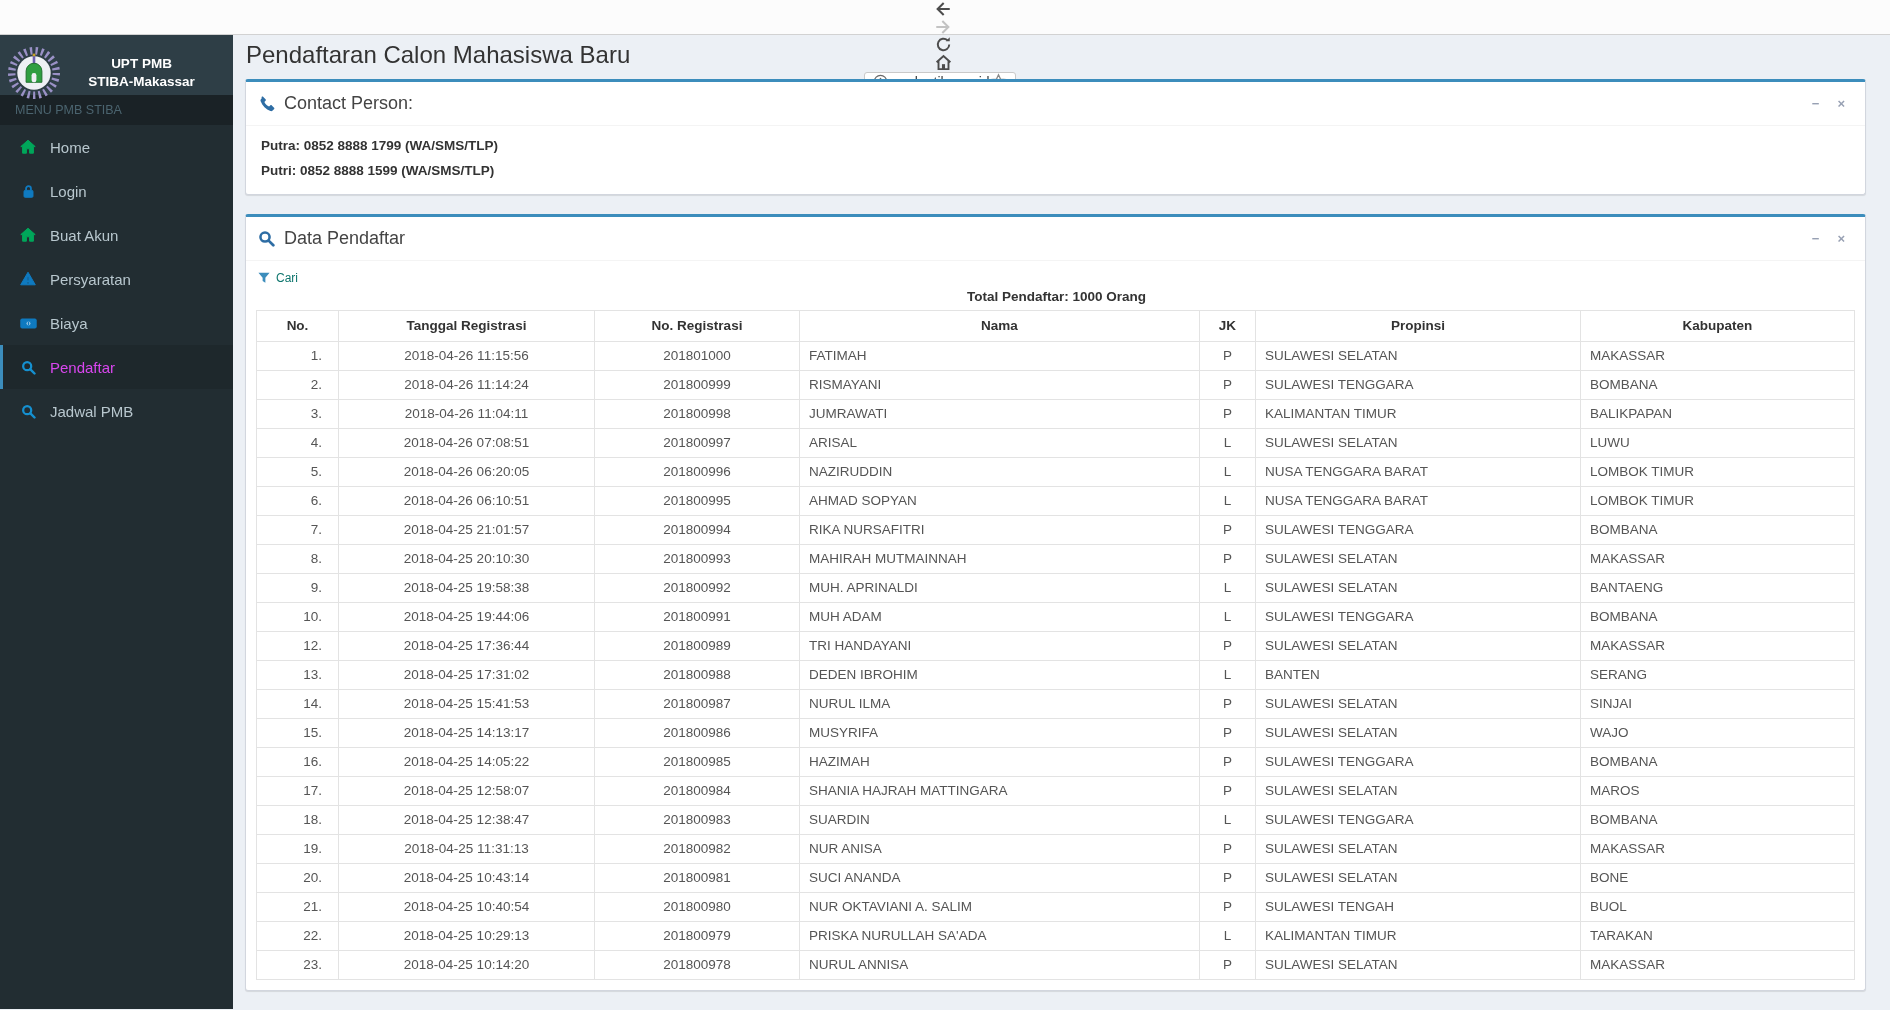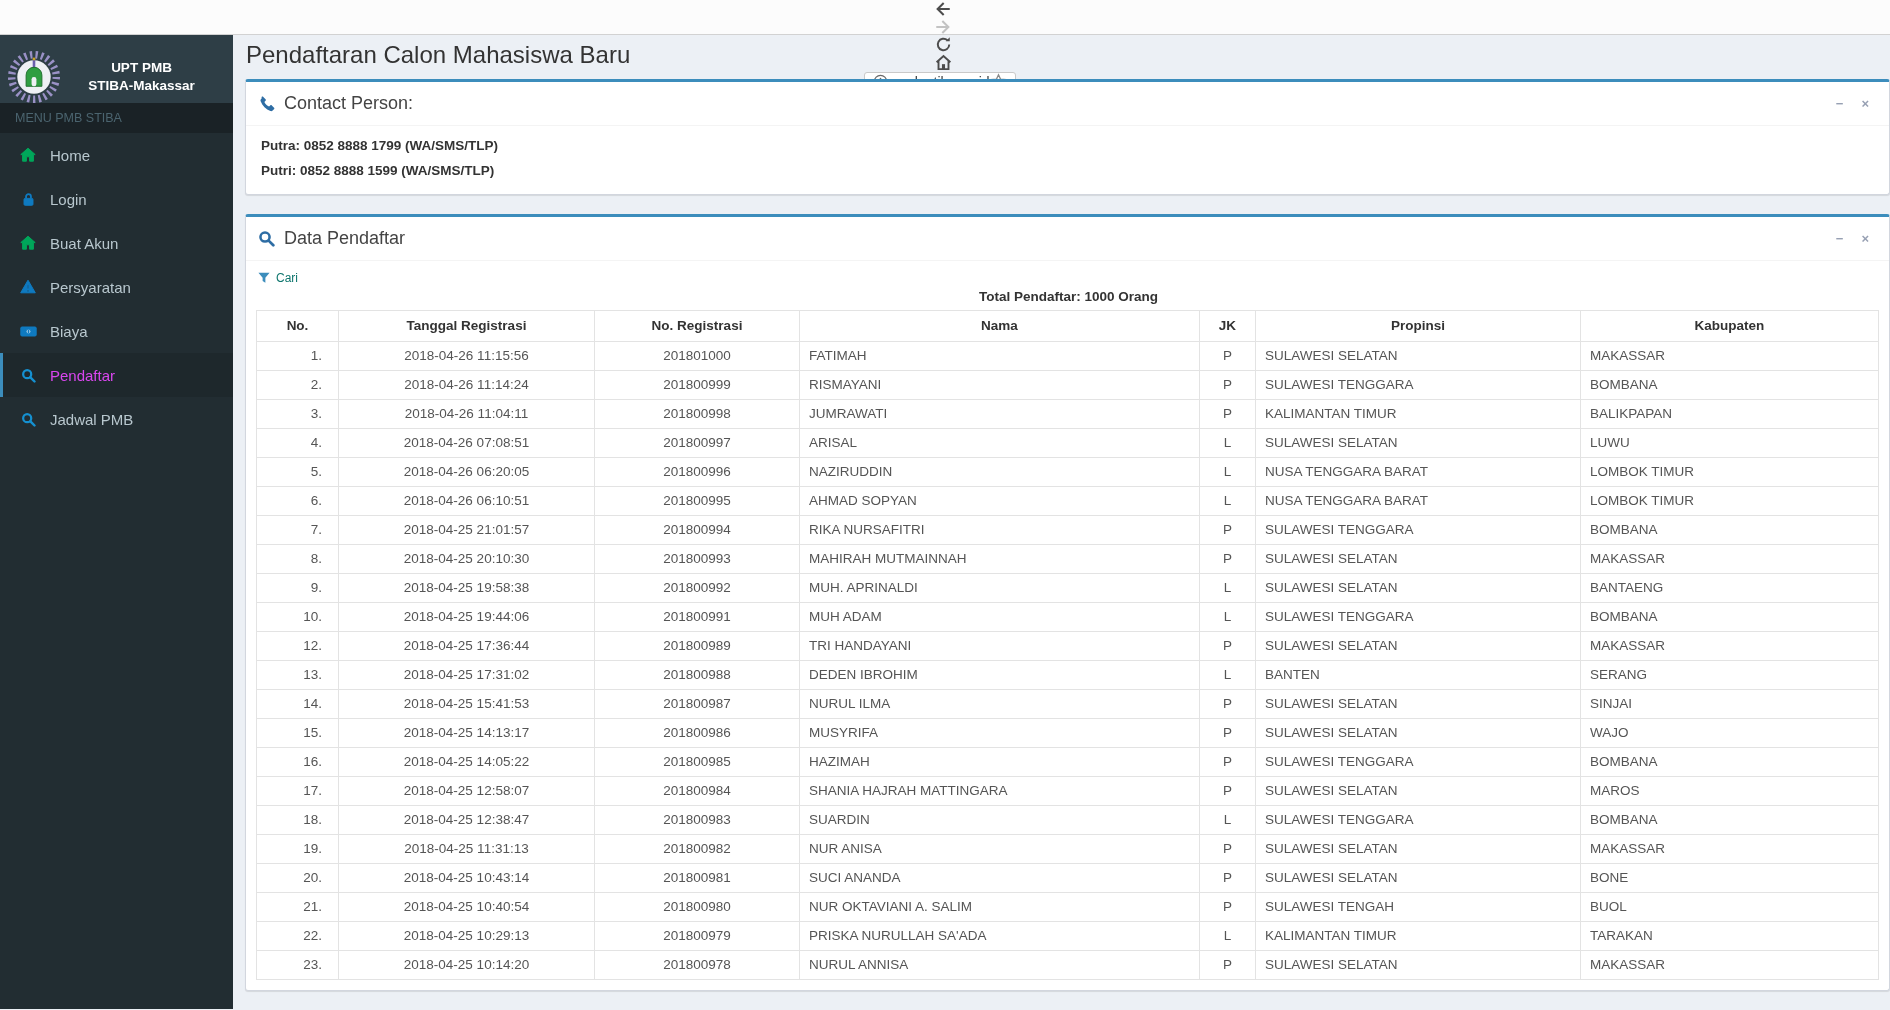--- a/index.html
+++ b/index.html
@@ -14,29 +14,29 @@
   .omnibox { flex:1; height:25px; background:#fff; border:1px solid #c9c9c9; border-radius:3px;
              display:flex; align-items:center; padding:0 8px; margin:0 12px 0 6px; cursor:text; }
   .url-text { font-size:14px; color:#3c4043; margin-left:7px; }
   .omni-spacer { flex:1; }
   .ext-row { display:flex; align-items:center; gap:26px; padding-right:4px; }
   .ext-ic { width:22px; height:22px; display:flex; align-items:center; justify-content:center; cursor:pointer; }
 
   
   .app { display:flex; height:974px; }
   .sidebar { width:233px; flex:0 0 233px; background:#222d32; }
-  .brand { height:68px; background:#2e3e46; display:flex; align-items:center; padding:21px 10px 5px 8px; }
+  .brand { height:60px; background:#2e3e46; display:flex; align-items:center; padding:21px 10px 5px 8px; }
   .brand-text { flex:1; text-align:center; color:#fff; font-weight:bold; font-size:13.5px; line-height:1.3; }
   .menu-header { background:#1a2226; color:#4b646f; font-size:12.5px; padding:8px 15px; }
   .menu-item { display:flex; align-items:center; height:44px; padding:0 5px 0 14px;
                border-left:3px solid transparent; color:#b8c7ce; font-size:15px; cursor:pointer; }
   .menu-item.active { background:#1e282c; border-left-color:#3c8dbc; color:#d946ef; }
   .mi-icon { width:22px; display:flex; justify-content:center; margin-right:11px; }
 
-  .content { flex:1; padding:4px 0 0 12px; overflow:hidden; }
+  .content { flex:1; padding:4px 24px 0 12px; overflow:hidden; }
   .page-title { font-size:24px; font-weight:400; color:#333; margin:2px 0 10px 1px; }
 
   .box { background:#fff; border:1px solid #d2d6de; border-top:3px solid #3c8dbc; border-radius:3px;
          box-shadow:0 1px 1px rgba(0,0,0,0.1); margin-bottom:19px; }
   .box-header { display:flex; align-items:center; padding:11px 12px; border-bottom:1px solid #f4f4f4; }
   .box-title { font-size:18px; color:#444; margin-left:9px; }
   .box-tools { margin-left:auto; display:flex; gap:18px; padding-right:8px; }
   .tool-btn { color:#97a0b3; font-weight:bold; font-size:13px; cursor:pointer; line-height:1; }
 
   .contact-body { padding:12px 15px 14px; }

